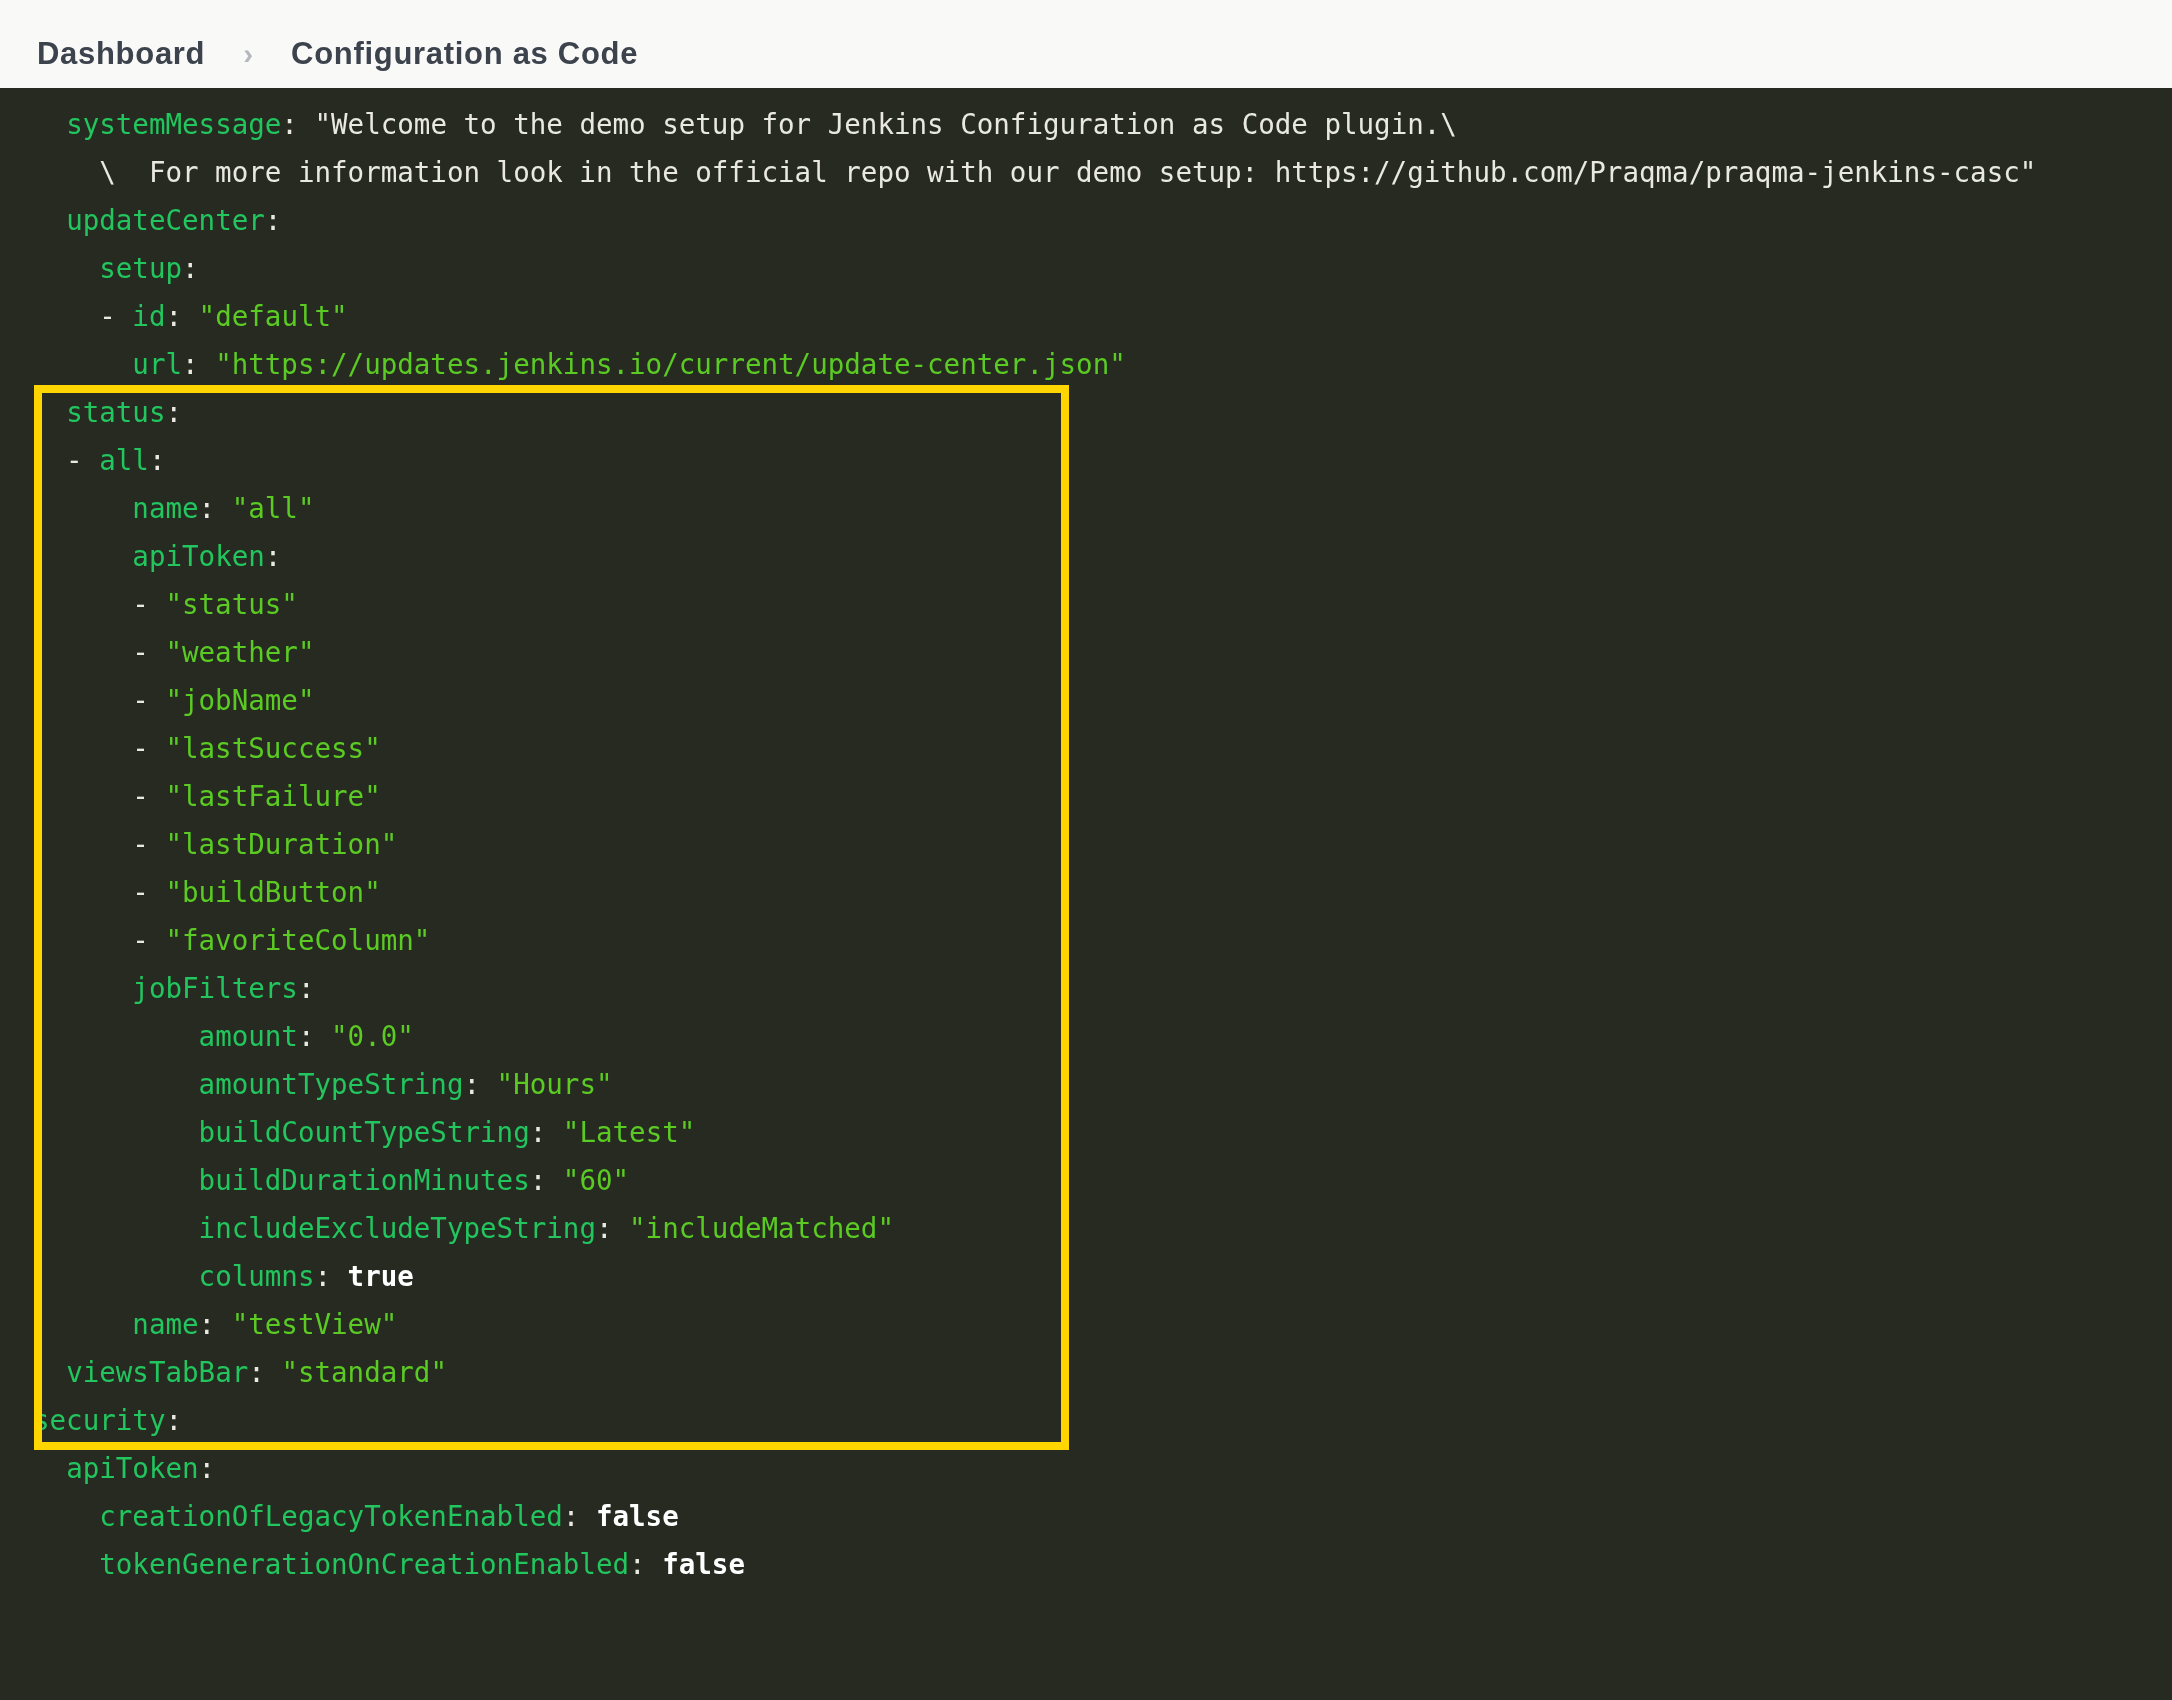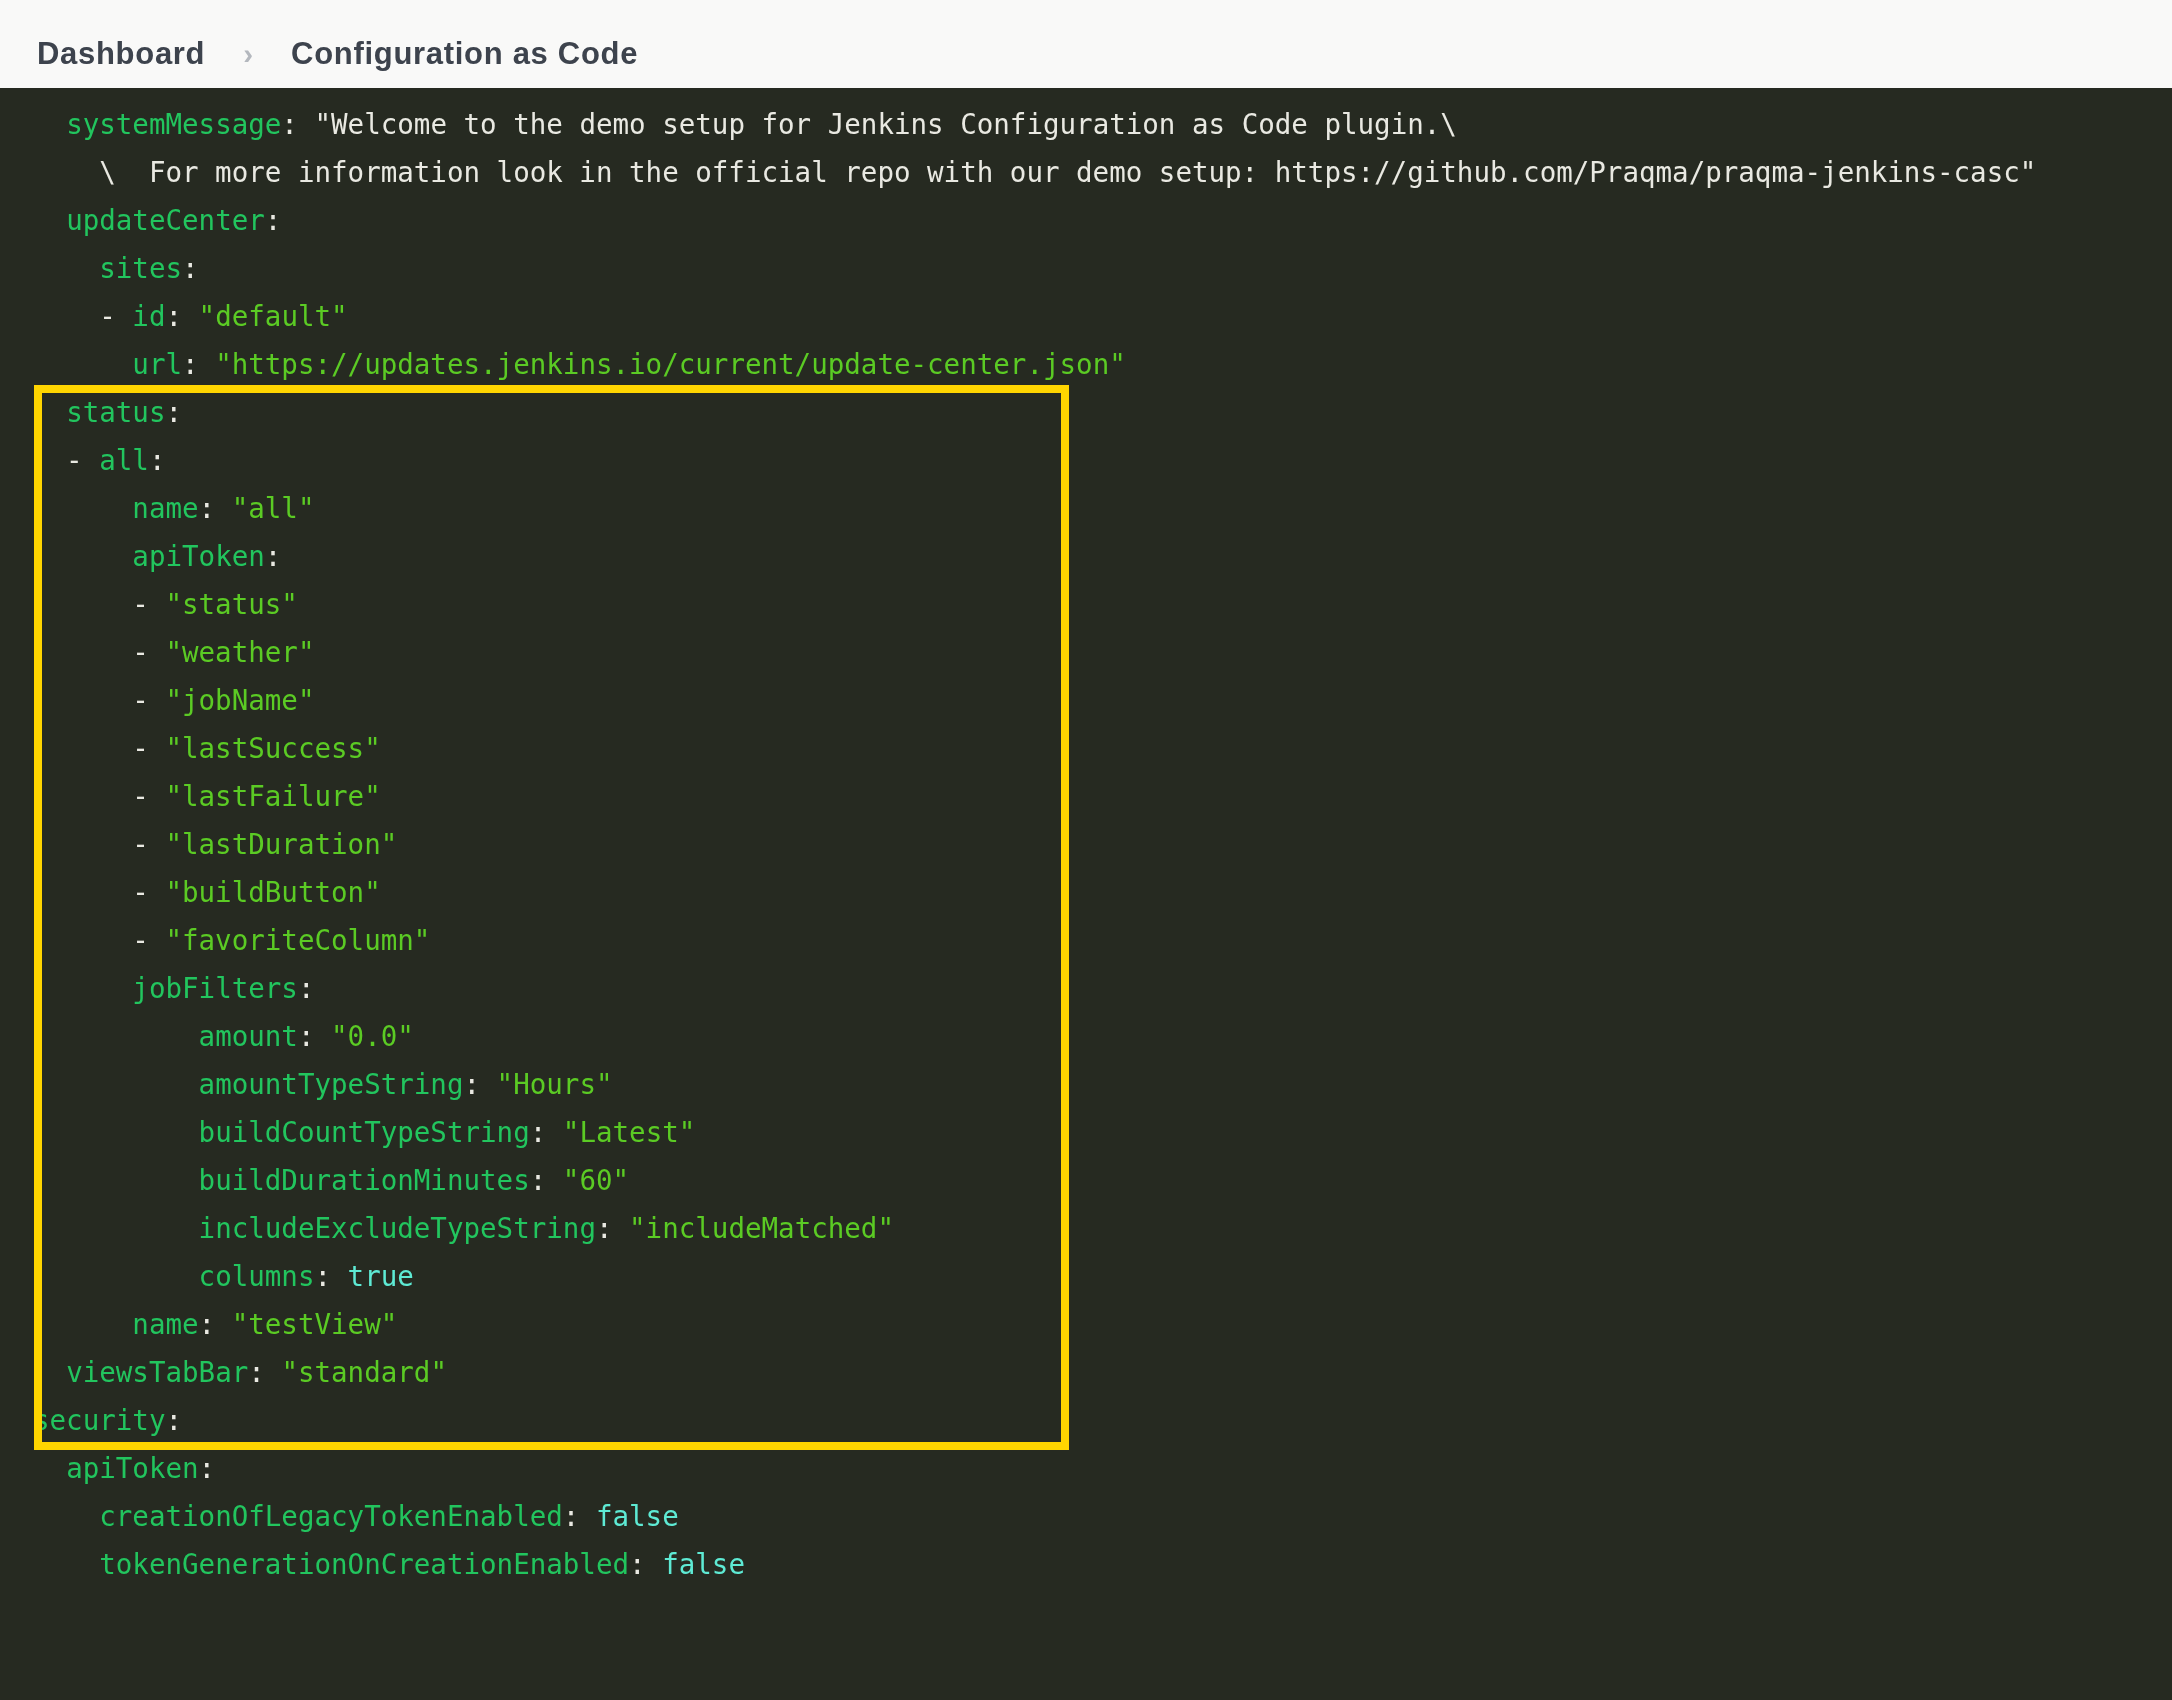--- a/index.html
+++ b/index.html
@@ -45,21 +45,21 @@
     box-sizing: border-box;
   }
   .code-line {
     font-family: "DejaVu Sans Mono", "Liberation Mono", monospace;
     font-size: 27.5px;
     line-height: 48px;
     white-space: pre;
   }
   .tok-key   { color: #22c55e; }
   .tok-str   { color: #5bcb24; }
-  .tok-bool  { color: #5eead4; font-weight: normal; }
+  .tok-bool  { color: #ffffff; font-weight: bold; }
   .tok-plain { color: #e9e9e2; }
 
   
   .hl-box {
     position: absolute;
     left: 34px; top: 385px;
     width: 1035px; height: 1065px;
     border: 8.7px solid #ffd500;
     box-sizing: border-box;
     pointer-events: none;
@@ -72,21 +72,21 @@
   <span class="crumb">Dashboard</span>
   <span class="sep">›</span>
   <span class="crumb">Configuration as Code</span>
 </header>
 
 <main class="code">
   <div id="code-lines">
       <div class="code-line"><span class="tok-plain">  </span><span class="tok-key">systemMessage</span><span class="tok-plain">: </span><span class="tok-plain">"Welcome to the demo setup for Jenkins Configuration as Code plugin.\</span></div>
       <div class="code-line"><span class="tok-plain">    \  For more information look in the official repo with our demo setup: https://github.com/Praqma/praqma-jenkins-casc"</span></div>
       <div class="code-line"><span class="tok-plain">  </span><span class="tok-key">updateCenter</span><span class="tok-plain">:</span></div>
-      <div class="code-line"><span class="tok-plain">    </span><span class="tok-key">sites</span><span class="tok-plain">:</span></div>
+      <div class="code-line"><span class="tok-plain">    </span><span class="tok-key">setup</span><span class="tok-plain">:</span></div>
       <div class="code-line"><span class="tok-plain">    - </span><span class="tok-key">id</span><span class="tok-plain">: </span><span class="tok-str">"default"</span></div>
       <div class="code-line"><span class="tok-plain">      </span><span class="tok-key">url</span><span class="tok-plain">: </span><span class="tok-str">"https://updates.jenkins.io/current/update-center.json"</span></div>
       <div class="code-line"><span class="tok-plain">  </span><span class="tok-key">status</span><span class="tok-plain">:</span></div>
       <div class="code-line"><span class="tok-plain">  - </span><span class="tok-key">all</span><span class="tok-plain">:</span></div>
       <div class="code-line"><span class="tok-plain">      </span><span class="tok-key">name</span><span class="tok-plain">: </span><span class="tok-str">"all"</span></div>
       <div class="code-line"><span class="tok-plain">      </span><span class="tok-key">apiToken</span><span class="tok-plain">:</span></div>
       <div class="code-line"><span class="tok-plain">      - </span><span class="tok-str">"status"</span></div>
       <div class="code-line"><span class="tok-plain">      - </span><span class="tok-str">"weather"</span></div>
       <div class="code-line"><span class="tok-plain">      - </span><span class="tok-str">"jobName"</span></div>
       <div class="code-line"><span class="tok-plain">      - </span><span class="tok-str">"lastSuccess"</span></div>

